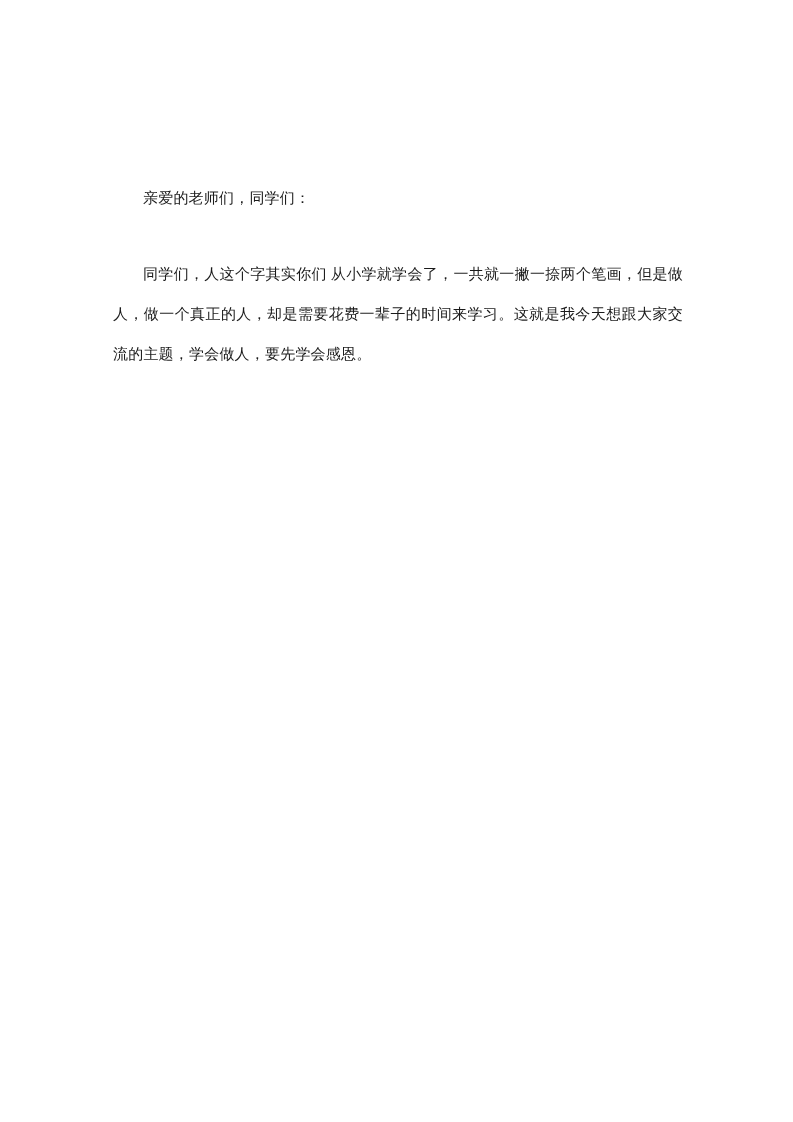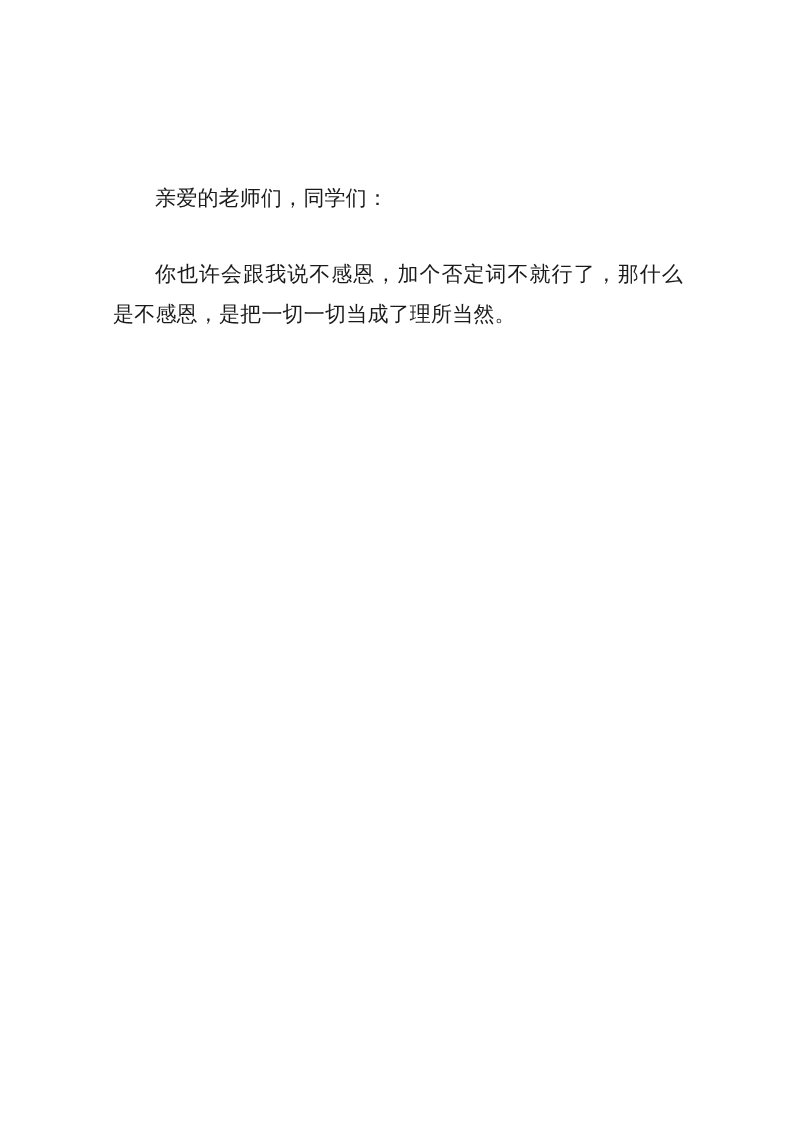--- a/index.html
+++ b/index.html
@@ -19,33 +19,33 @@
     overflow: hidden;
   }
   .doc-body {
     position: absolute;
     left: 113px;
     top: 178px;
     width: 570px;
   }
   .para {
     margin: 0 0 36px 0;
-    font-size: 21px;
+    font-size: 15px;
     line-height: 40px;
     color: #1a1a1a;
     text-align: justify;
     text-justify: inter-ideograph;
     text-indent: 2em;
     letter-spacing: 0.2px;
   }
   .para:last-child {
     margin-bottom: 0;
   }
 </style>
 </head>
 <body>
 
 <div class="page">
   <div class="doc-body">
     <p class="para">亲爱的老师们，同学们：</p>
-    <p class="para">你也许会跟我说不感恩，加个否定词不就行了，那什么是不感恩，是把一切一切当成了理所当然。</p>
+    <p class="para">同学们，人这个字其实你们 从小学就学会了，一共就一撇一捺两个笔画，但是做人，做一个真正的人，却是需要花费一辈子的时间来学习。这就是我今天想跟大家交流的主题，学会做人，要先学会感恩。</p>
   </div>
 </div>
 
 </body></html>

